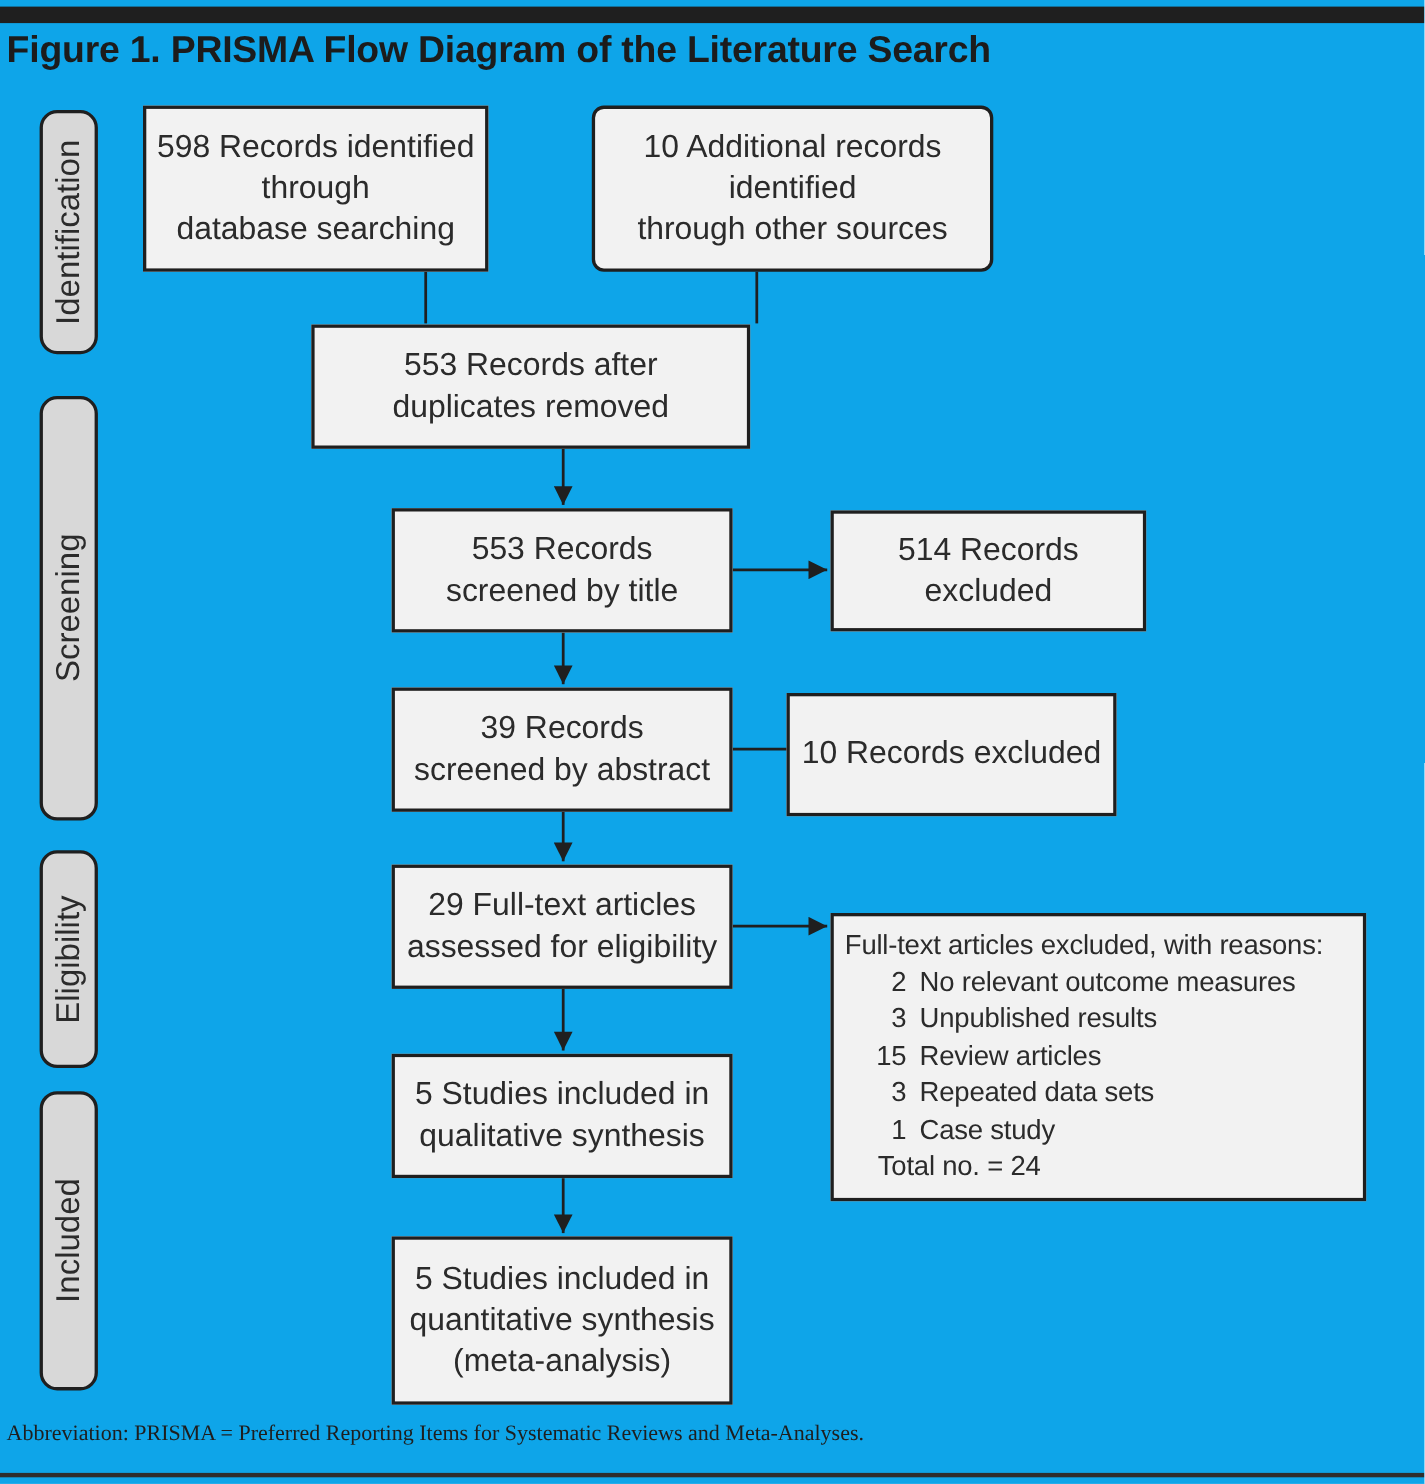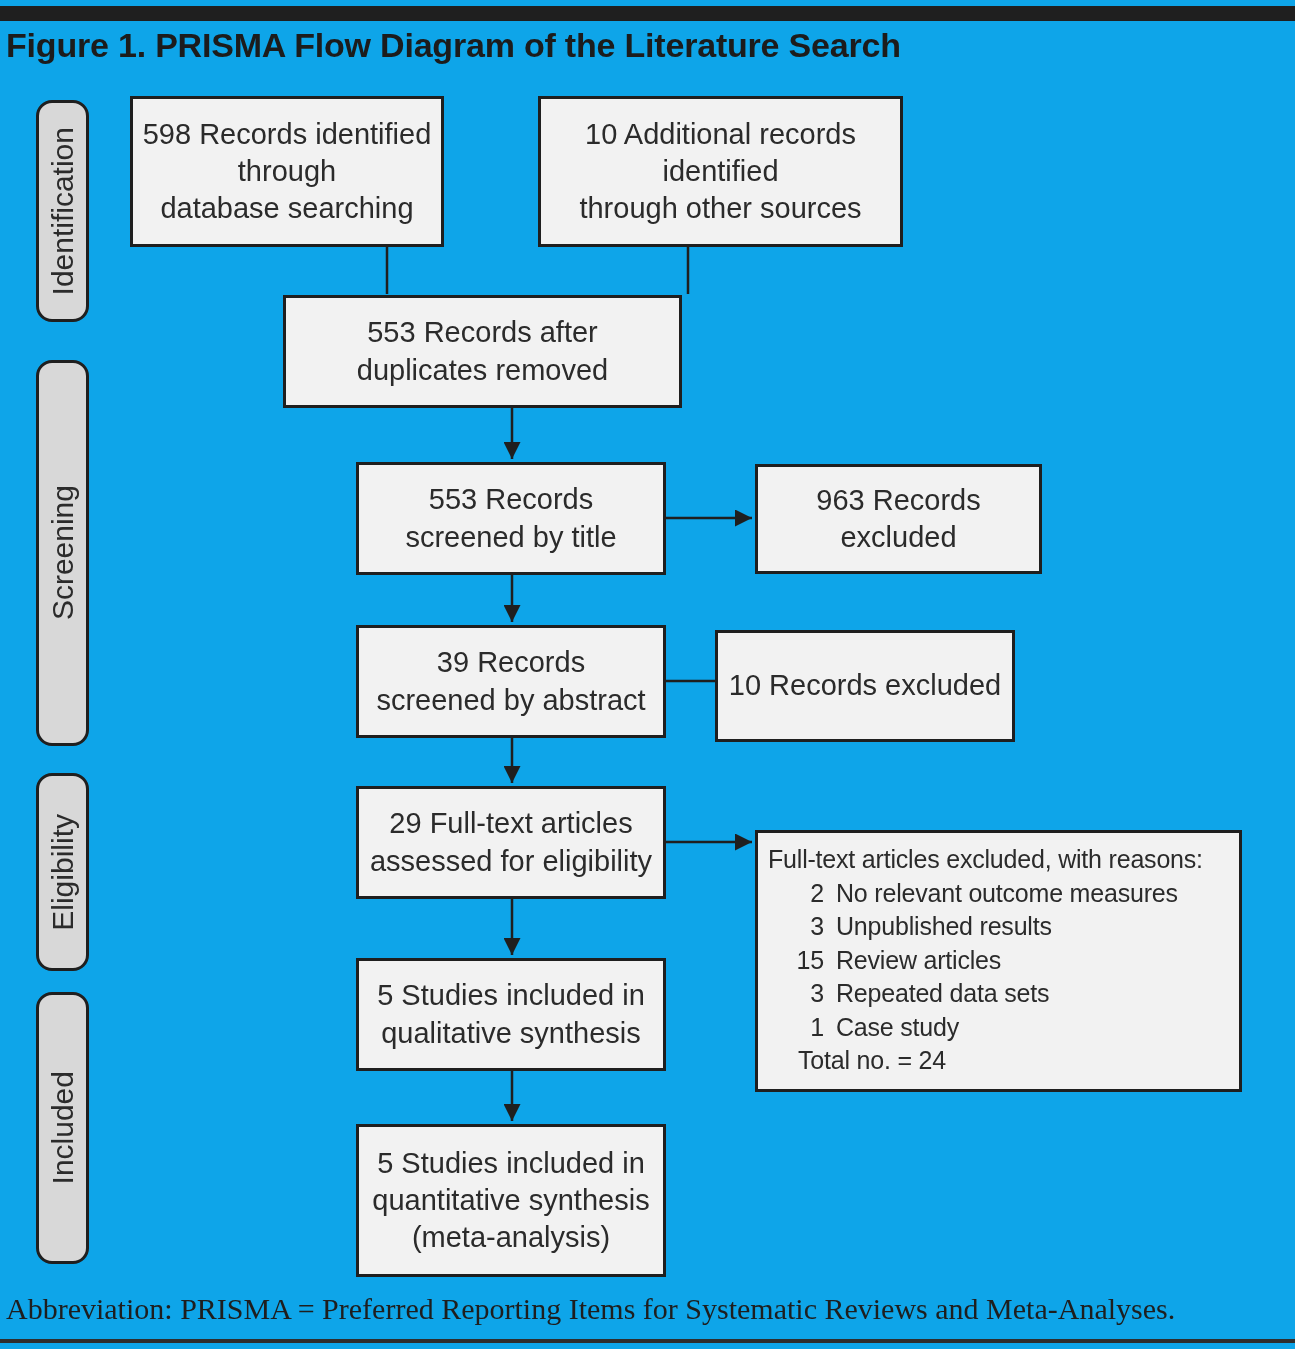--- a/index.html
+++ b/index.html
@@ -41,21 +41,21 @@
     background: var(--box-fill, #f2f2f2);
     border: 3px solid var(--line, #1a1a1a);
     box-sizing: border-box;
     display: flex; align-items: center; justify-content: center;
     text-align: center;
     font-size: 29px; line-height: 1.28;
     white-space: pre-line;
   }
   
   #box-identified        { left: 118px; top:  96px; width: 314px; height: 151px; margin-left: 12px; }
-  #box-additional        { left: 538px; top:  96px; width: 365px; height: 151px; }
+  #box-additional        { left: 538px; top:  96px; width: 365px; height: 151px; border-radius: 11px; }
   #box-deduplicated      { left: 283px; top: 295px; width: 399px; height: 113px; }
   #box-screened-title    { left: 356px; top: 462px; width: 310px; height: 113px; }
   #box-excluded-title    { left: 755px; top: 464px; width: 287px; height: 110px; }
   #box-screened-abstract { left: 356px; top: 625px; width: 310px; height: 113px; }
   #box-excluded-abstract { left: 715px; top: 630px; width: 300px; height: 112px; }
   #box-fulltext-assessed { left: 356px; top: 786px; width: 310px; height: 113px; }
   #box-qualitative       { left: 356px; top: 958px; width: 310px; height: 113px; }
   #box-quantitative      { left: 356px; top: 1124px; width: 310px; height: 153px; }
 
   #box-fulltext-excluded {
@@ -72,21 +72,21 @@
   .reason-row { display: flex; padding-left: 24px; }
   .reason-count { width: 32px; text-align: right; flex: 0 0 auto; }
   .reason-label { padding-left: 12px; text-align: left; }
   .reasons-total { padding-left: 30px; text-align: left; }
 
   svg.connectors { position: absolute; left: 0; top: 0; pointer-events: none; }
 
   .footnote {
     position: absolute; left: 6px; top: 1292px; width: 1286px;
     font-family: "Liberation Serif", "DejaVu Serif", serif;
-    font-size: 30px; color: #1e1e1e;
+    font-size: 20px; color: #1e1e1e;
   }
   .bottom-rule {
     position: absolute; left: 0; top: 1339px; width: 1295px; height: 4px;
     background: #2e2e2e;
   }
 </style>
 </head>
 <body>
 
 <div id="canvas">
@@ -135,21 +135,21 @@
   <div class="flow-box" id="box-additional">10 Additional records
 identified
 through other sources</div>
 
   <div class="flow-box" id="box-deduplicated">553 Records after
 duplicates removed</div>
 
   <div class="flow-box" id="box-screened-title">553 Records
 screened by title</div>
 
-  <div class="flow-box" id="box-excluded-title">963 Records
+  <div class="flow-box" id="box-excluded-title">514 Records
 excluded</div>
 
   <div class="flow-box" id="box-screened-abstract">39 Records
 screened by abstract</div>
 
   <div class="flow-box" id="box-excluded-abstract">10 Records excluded</div>
 
   <div class="flow-box" id="box-fulltext-assessed">29 Full-text articles
 assessed for eligibility</div>
 

